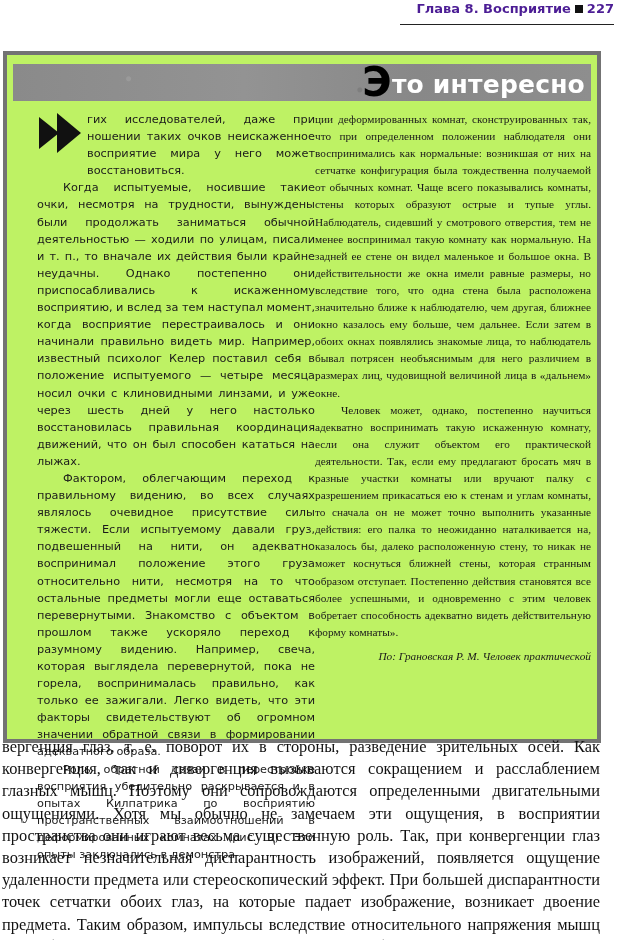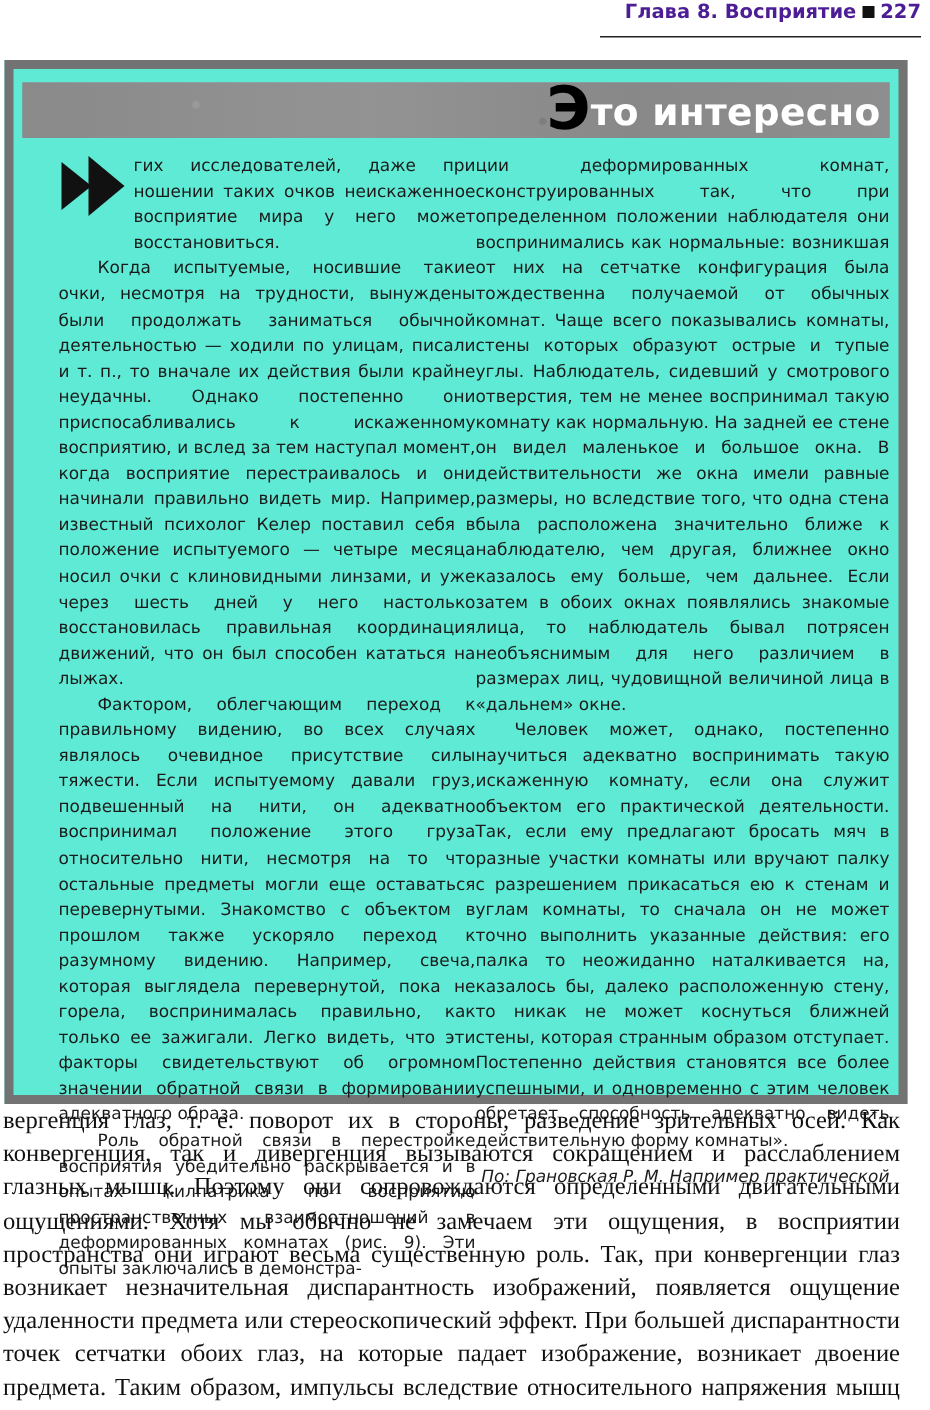--- a/index.html
+++ b/index.html
@@ -8,22 +8,22 @@
     background: #ffffff; color: #111;
   }
   .running-head {
     position: absolute; left: 400px; top: 0; width: 214px; height: 24px;
     border-bottom: 1.5px solid #222;
     font-family: "DejaVu Sans", sans-serif; font-size: 13px; font-weight: bold;
     text-align: right; line-height: 17px; color: #4c1d95;
   }
   .running-head .sq { display:inline-block; width:8px; height:8px; background:#111; margin:0 4px 1px 4px; vertical-align: middle; }
   .box {
-    position: absolute; left: 3px; top: 40px; width: 590px; height: 684px;
-    border: 6px solid #737373; background: #5eead4;
+    position: absolute; left: 3px; top: 51px; width: 590px; height: 684px;
+    border: 4px solid #737373; background: #bef264;
   }
   .banner {
     position: absolute; left: 6px; top: 9px; width: 578px; height: 37px;
     background: #8c8c8c;
     background-image:
       radial-gradient(circle at 20% 40%, #9a9a9a 0 2px, transparent 3px),
       radial-gradient(circle at 60% 70%, #7e7e7e 0 2px, transparent 3px),
       linear-gradient(90deg, #8a8a8a, #939393 40%, #888 70%, #8e8e8e);
   }
   .banner-title {
@@ -31,21 +31,21 @@
     font-family: "DejaVu Sans", sans-serif; font-weight: bold; font-size: 25px;
     color: #fff; line-height: 40px; letter-spacing: 0.2px;
   }
   .banner-title .cap { color: #000; font-size: 40px; line-height: 37px; vertical-align: -3px; }
   .col {
     position: absolute; top: 56px;
     font-family: "DejaVu Sans", sans-serif; font-size: 11.3px; line-height: 17.1px;
     text-align: justify; color: #1a1a1a;
   }
   .col.left { left: 10px; width: 278px; margin-left: 20px; }
-  .col.right { left: 308px; width: 276px; }
+  .col.right { left: 308px; width: 276px; font-family: Liberation Serif, serif; }
   .col p { margin: 0; text-indent: 26px; }
   .col p.noindent { text-indent: 0; }
   .col p.lead { padding-left: 50px; text-indent: 0; }
   .arrows { position: absolute; left: 0px; top: 0px; width: 46px; height: 44px; }
   .source {
     margin-top: 7px; text-align: right; font-style: italic; font-size: 11.3px; line-height: 17px;
   }
   .body-text {
     position: absolute; left: 2px; top: 736px; width: 598px;
     font-family: "Liberation Serif", serif; font-size: 16.4px; line-height: 22.2px;
@@ -73,20 +73,20 @@
     <p class="lead">гих исследователей, даже при ношении таких очков неискаженное восприятие мира у него может восстановиться.</p>
     <p>Когда испытуемые, носившие такие очки, несмотря на трудности, вынуждены были продолжать заниматься обычной деятельностью — ходили по улицам, писали и т. п., то вначале их действия были крайне неудачны. Однако постепенно они приспосабливались к искаженному восприятию, и вслед за тем наступал момент, когда восприятие перестраивалось и они начинали правильно видеть мир. Например, известный психолог Келер поставил себя в положение испытуемого — четыре месяца носил очки с клиновидными линзами, и уже через шесть дней у него настолько восстановилась правильная координация движений, что он был способен кататься на лыжах.</p>
     <p>Фактором, облегчающим переход к правильному видению, во всех случаях являлось очевидное присутствие силы тяжести. Если испытуемому давали груз, подвешенный на нити, он адекватно воспринимал положение этого груза относительно нити, несмотря на то что остальные предметы могли еще оставаться перевернутыми. Знакомство с объектом в прошлом также ускоряло переход к разумному видению. Например, свеча, которая выглядела перевернутой, пока не горела, воспринималась правильно, как только ее зажигали. Легко видеть, что эти факторы свидетельствуют об огромном значении обратной связи в формировании адекватного образа.</p>
     <p>Роль обратной связи в перестройке восприятия убедительно раскрывается и в опытах Килпатрика по восприятию пространственных взаимоотношений в деформированных комнатах (рис. 9). Эти опыты заключались в демонстра-</p>
   </div>
 
   <div class="col right">
     <p class="noindent">ции деформированных комнат, сконструированных так, что при определенном положении наблюдателя они воспринимались как нормальные: возникшая от них на сетчатке конфигурация была тождественна получаемой от обычных комнат. Чаще всего показывались комнаты, стены которых образуют острые и тупые углы. Наблюдатель, сидевший у смотрового отверстия, тем не менее воспринимал такую комнату как нормальную. На задней ее стене он видел маленькое и большое окна. В действительности же окна имели равные размеры, но вследствие того, что одна стена была расположена значительно ближе к наблюдателю, чем другая, ближнее окно казалось ему больше, чем дальнее. Если затем в обоих окнах появлялись знакомые лица, то наблюдатель бывал потрясен необъяснимым для него различием в размерах лиц, чудовищной величиной лица в «дальнем» окне.</p>
     <p>Человек может, однако, постепенно научиться адекватно воспринимать такую искаженную комнату, если она служит объектом его практической деятельности. Так, если ему предлагают бросать мяч в разные участки комнаты или вручают палку с разрешением прикасаться ею к стенам и углам комнаты, то сначала он не может точно выполнить указанные действия: его палка то неожиданно наталкивается на, казалось бы, далеко расположенную стену, то никак не может коснуться ближней стены, которая странным образом отступает. Постепенно действия становятся все более успешными, и одновременно с этим человек обретает способность адекватно видеть действительную форму комнаты».</p>
     <div class="source">
-      <div>По: Грановская Р. М. Например практической</div>
+      <div>По: Грановская Р. М. Человек практической</div>
     </div>
   </div>
 </div>
 
 <div class="body-text">
   <p>вергенция глаз, т. е. поворот их в стороны, разведение зрительных осей. Как конвергенция, так и дивергенция вызываются сокращением и расслаблением глазных мышц. Поэтому они сопровождаются определенными двигательными ощущениями. Хотя мы обычно не замечаем эти ощущения, в восприятии пространства они играют весьма существенную роль. Так, при конвергенции глаз возникает незначительная диспарантность изображений, появляется ощущение удаленности предмета или стереоскопический эффект. При большей диспарантности точек сетчатки обоих глаз, на которые падает изображение, возникает двоение предмета. Таким образом, импульсы вследствие относительного напряжения мышц глаз, обеспечивающих конвергенцию и смещение изображения на сетчатке, являются</p>
 </div>
 
 </body></html>

